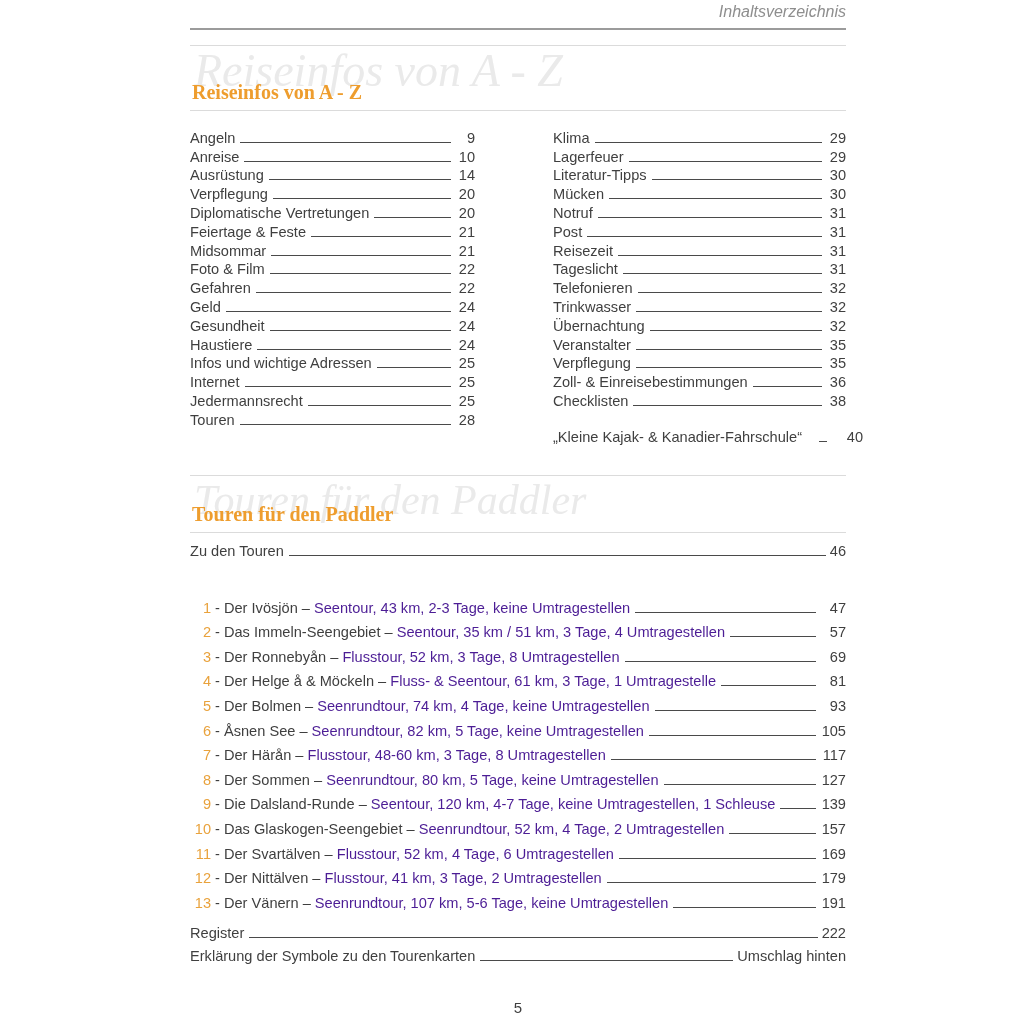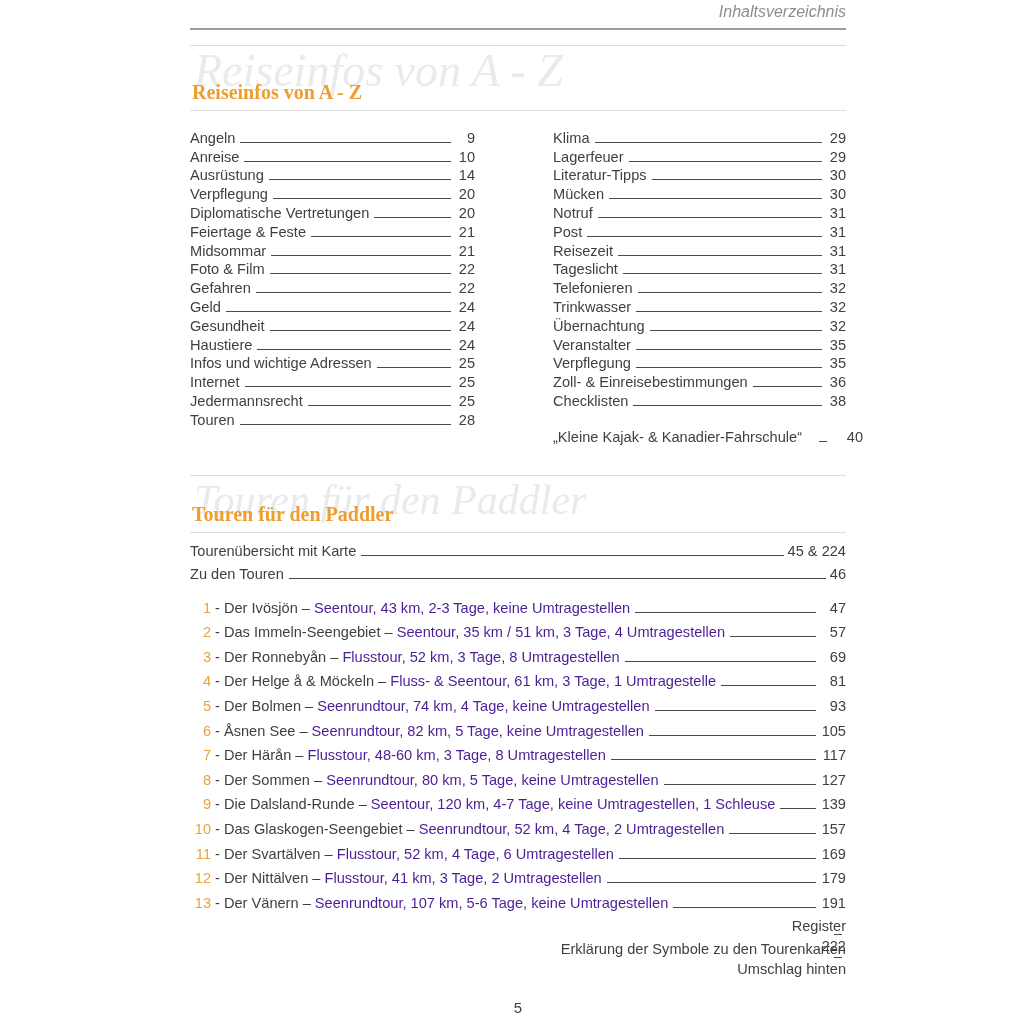--- a/index.html
+++ b/index.html
@@ -45,21 +45,21 @@
   
   .intro-wrap{position:absolute;top:536px;left:190px;width:656px;font-size:14.6px;}
   .intro-wrap .toc-row{height:23px;}
   .tours-wrap{position:absolute;top:591px;left:190px;width:656px;font-size:14.6px;}
   .tour-row{display:flex;align-items:flex-end;height:24.6px;}
   .tour-num{width:21px;text-align:right;color:#e9a23c;white-space:pre;}
   .tour-name{white-space:pre;}
   .tour-desc{white-space:pre;color:#4c1d95;}
   .tour-row .toc-page{min-width:26px;}
   .outro-wrap{position:absolute;top:918px;left:190px;width:656px;font-size:14.6px;}
-  .outro-wrap .toc-row{height:23px;flex-direction:column;}
+  .outro-wrap .toc-row{height:23px;}
   
   .page-number{position:absolute;top:999px;left:190px;width:656px;text-align:center;font-size:15px;color:#3f3f3f;}
 </style>
 </head>
 <body>
 
 <div class="page">
 
   <div class="doc-header">Inhaltsverzeichnis</div>
   <div class="header-rule"></div>
@@ -266,25 +266,20 @@
   </div>
 </div>
   </div>
 
   <div class="band band2">
     <div class="watermark">Touren für den Paddler</div>
     <div class="section-title">Touren für den Paddler</div>
   </div>
 
   <div class="intro-wrap">
-  <div class="toc-row">
-    <span class="toc-label">Tourenübersicht mit Karte</span>
-    <span class="leader"></span>
-    <span class="toc-page">45 &amp; 224</span>
-  </div>
 
   <div class="toc-row">
     <span class="toc-label">Zu den Touren</span>
     <span class="leader"></span>
     <span class="toc-page">46</span>
   </div>
 </div>
   <div class="tours-wrap">
   <div class="tour-row">
     <span class="tour-num">1</span>

